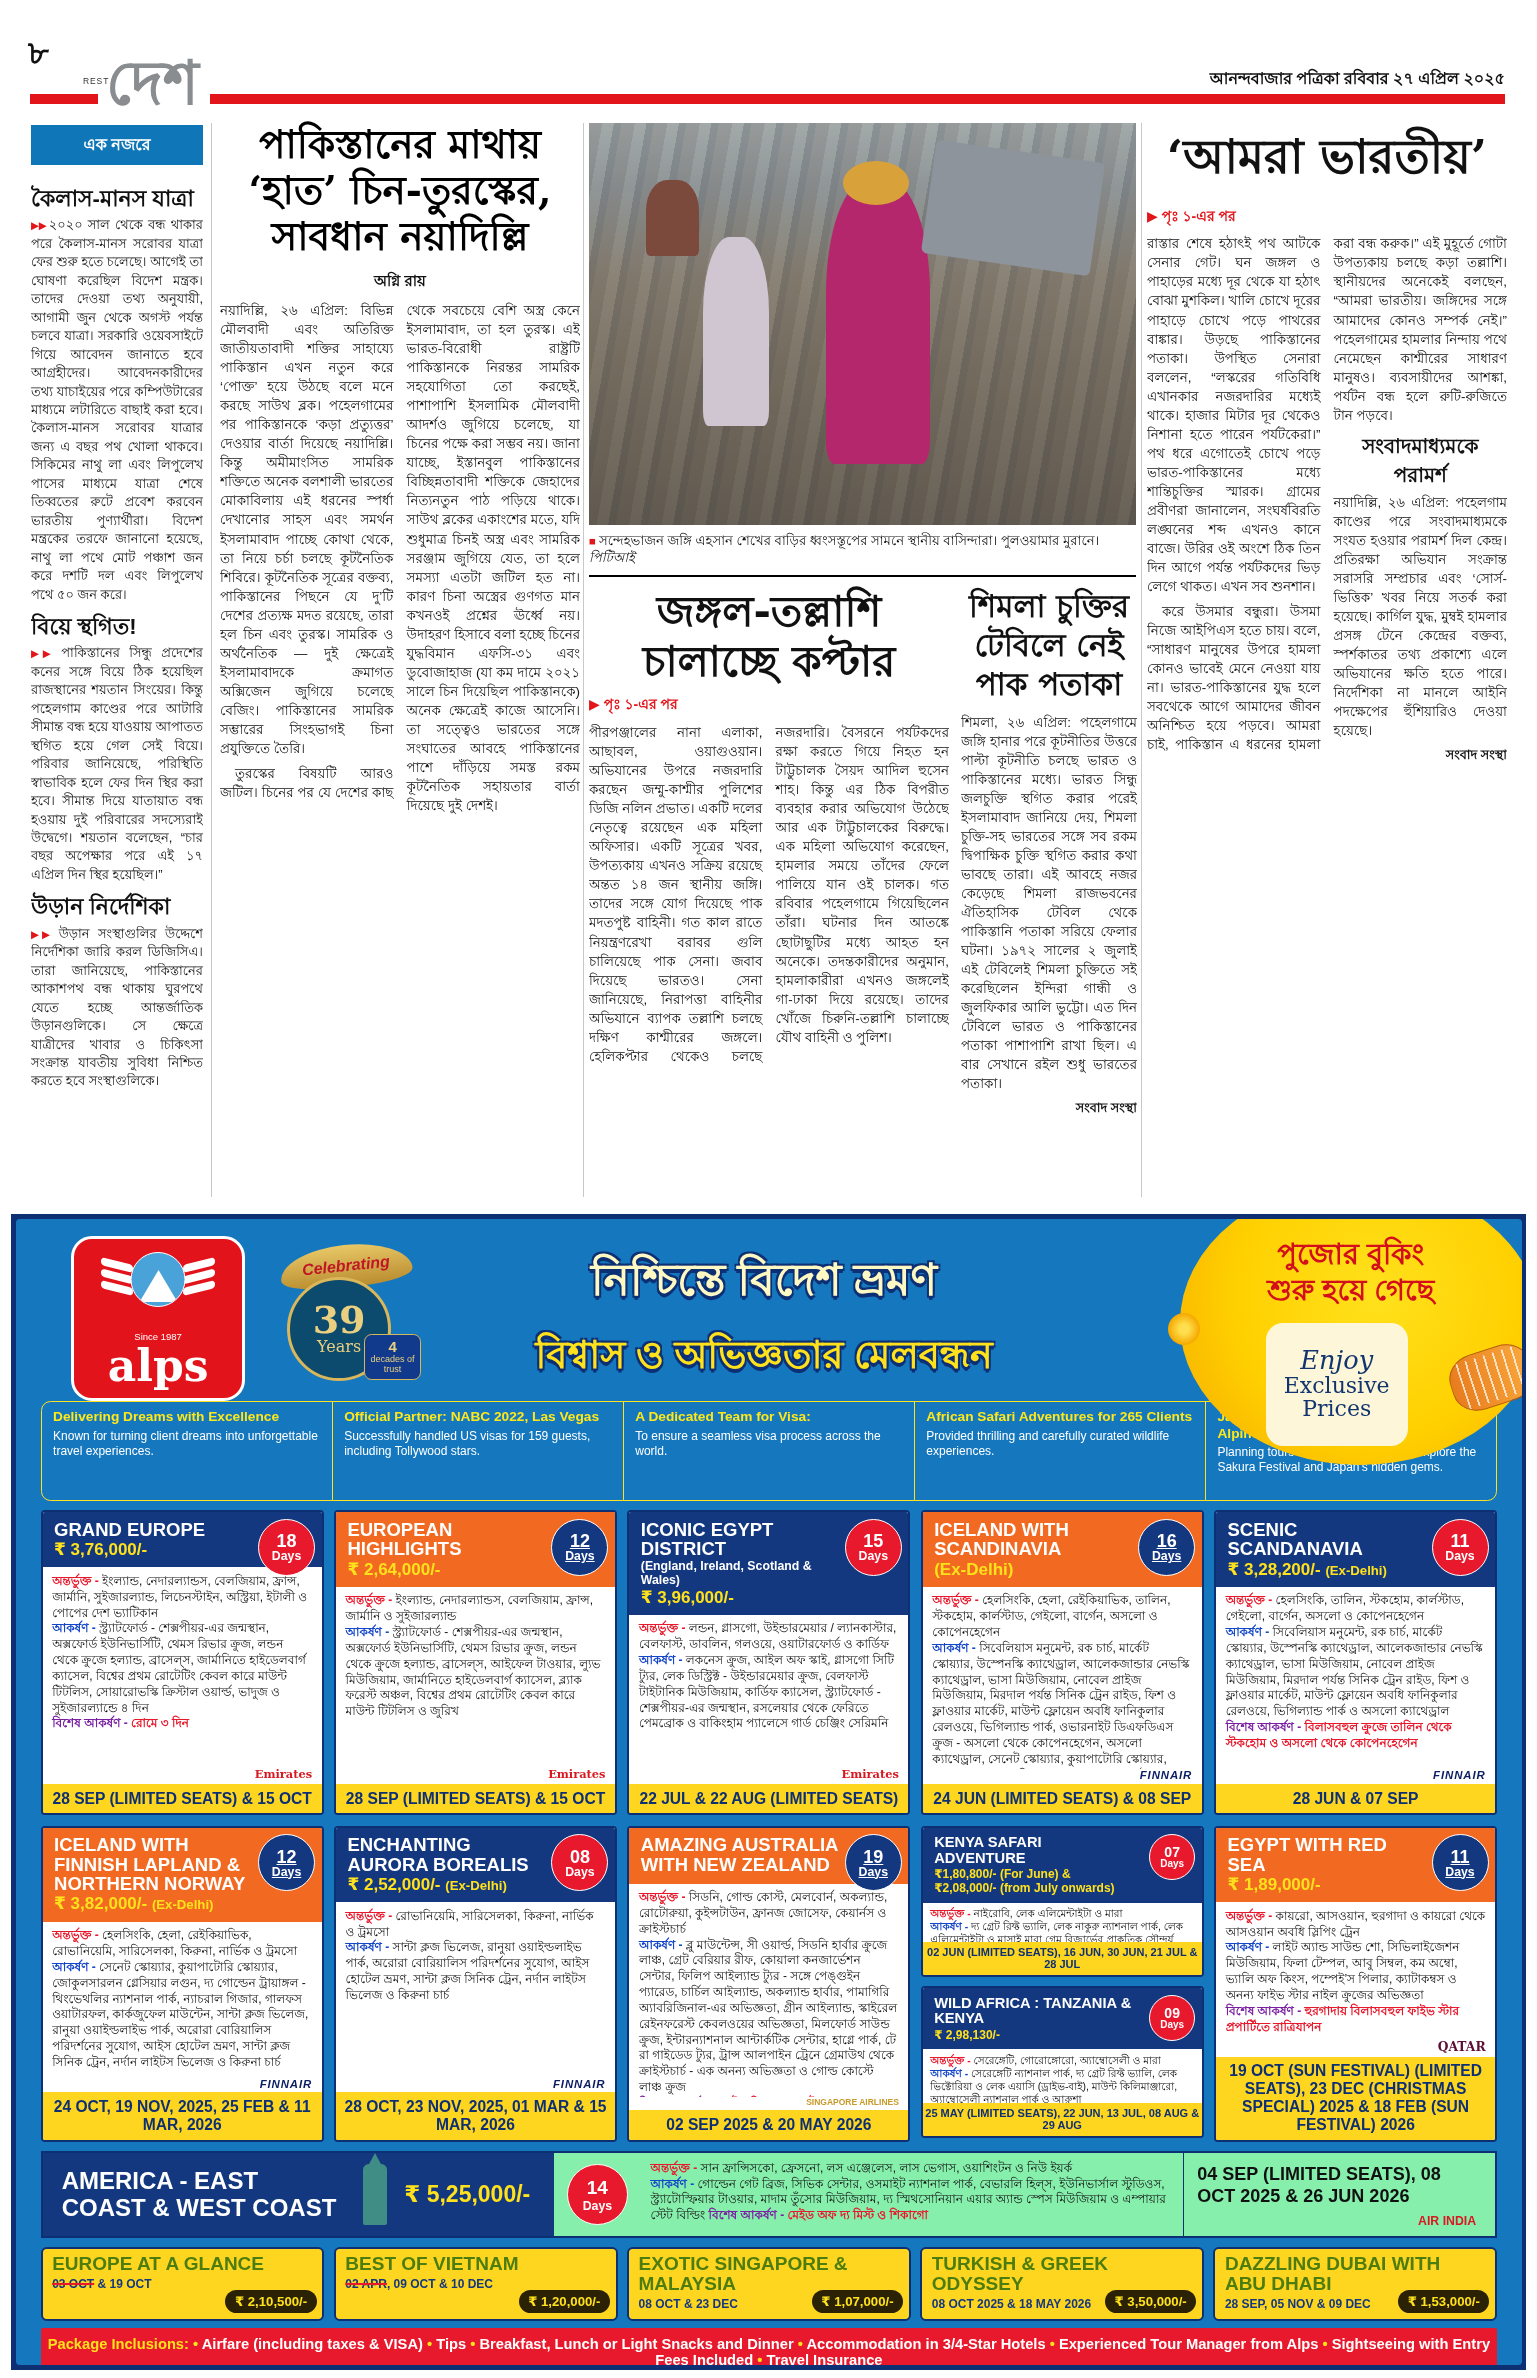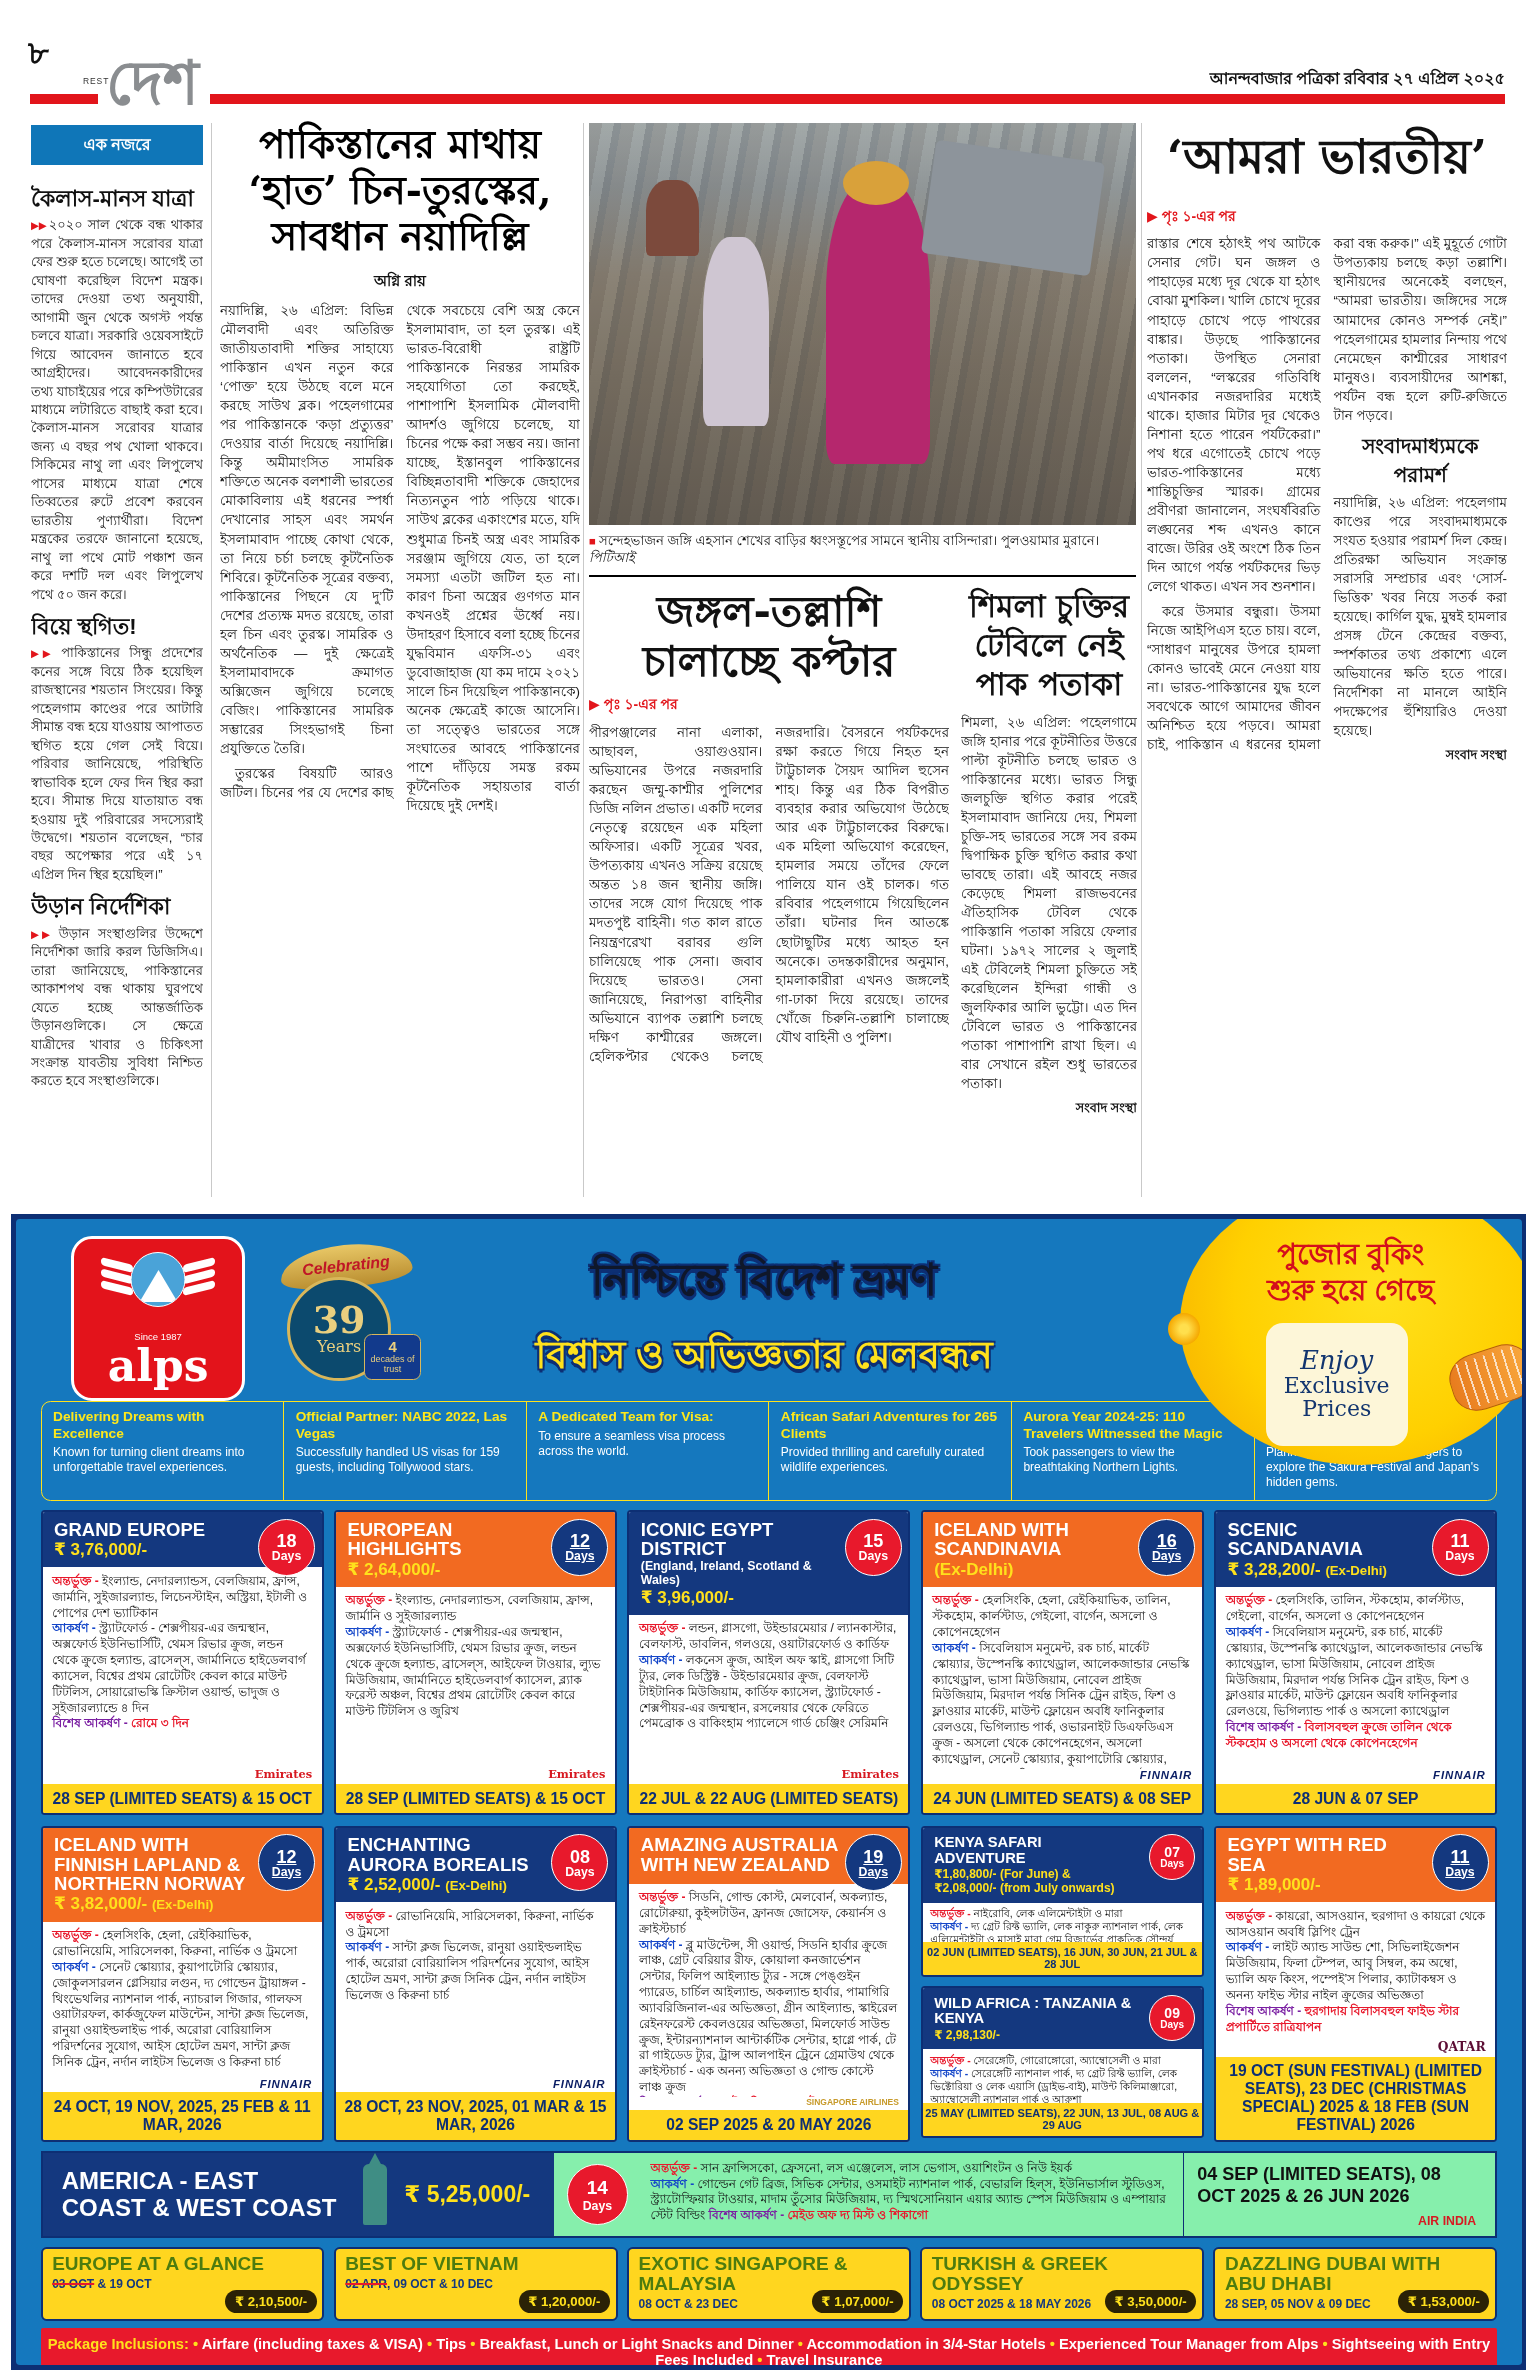--- a/index.html
+++ b/index.html
@@ -85,21 +85,21 @@
     border-radius:50% 50% 40% 40%/70% 70% 30% 30%;display:flex;align-items:center;justify-content:center;
     color:#c01626;font-style:italic;font-weight:bold;font-size:16px;transform:rotate(-6deg);}
   .badge .circ{position:absolute;left:17px;top:32px;width:98px;height:98px;border-radius:50%;
     background:#0c4a6e;border:3.8px solid #d9b75a;display:flex;flex-direction:column;align-items:center;justify-content:center;}
   .badge .n39{color:#e9cf7f;font-size:38px;font-weight:bold;line-height:.9;font-family:"DejaVu Serif",serif;}
   .badge .yrs{color:#e9cf7f;font-size:16px;font-family:"DejaVu Serif",serif;}
   .badge .dec{position:absolute;right:0;bottom:7.6px;width:55px;height:44px;background:#123a8c;border:1.9px solid #d9b75a;
     border-radius:7.6px;color:#e9cf7f;font-size:9px;text-align:center;display:flex;flex-direction:column;justify-content:center;}
   .badge .dec b{font-size:15px;line-height:1;}
   .slogan{position:absolute;left:445px;top:28px;width:606px;text-align:center;}
-  .slogan .l1{font-size:44px;font-weight:bold;color:#0f172a;
+  .slogan .l1{font-size:44px;font-weight:bold;color:#fef9c3;
     text-shadow:1.9px 1.9px 0 #0d2f74,-1.9px 1.9px 0 #0d2f74,1.9px -1.9px 0 #0d2f74,-1.9px -1.9px 0 #0d2f74,0 3.8px 0 #0d2f74;}
   .slogan .l2{font-size:38px;font-weight:bold;color:#ffe11c;margin-top:5.7px;
     text-shadow:1.9px 1.9px 0 #0d2f74,-1.9px 1.9px 0 #0d2f74,1.9px -1.9px 0 #0d2f74,-1.9px -1.9px 0 #0d2f74,0 3.8px 0 #0d2f74;}
   .pujo-wrap{position:absolute;right:-28px;top:-38px;width:397px;height:284px;}
   .pujo-circle{position:absolute;right:9.5px;top:0;width:360px;height:284px;border-radius:50%;
     background:radial-gradient(circle at 55% 40%,#ffe11c 0%,#ffd000 55%,#f5a800 100%);}
   .pujo-lines{position:absolute;right:57px;top:55px;width:284px;text-align:center;color:#d40f1c;font-weight:bold;font-size:29px;line-height:1.25;}
   .enjoy{position:absolute;right:142px;top:142px;width:142px;height:123px;background:#fdf6d8;border-radius:17px;
     display:flex;flex-direction:column;align-items:center;justify-content:center;color:#12356f;}
   .enjoy .e1{font-family:"DejaVu Serif",serif;font-style:italic;font-size:25.6px;line-height:1;}
@@ -330,24 +330,20 @@
     <div class="feature">
       <div class="ft">A Dedicated Team for Visa:</div>
       <div class="fb">To ensure a seamless visa process across the world.</div>
     </div>
 
     <div class="feature">
       <div class="ft">African Safari Adventures for 265 Clients</div>
       <div class="fb">Provided thrilling and carefully curated wildlife experiences.</div>
     </div>
 
-    <div class="feature">
-      <div class="ft">Aurora Year 2024-25: 110 Travelers Witnessed the Magic</div>
-      <div class="fb">Took passengers to view the breathtaking Northern Lights.</div>
-    </div>
 
     <div class="feature">
       <div class="ft">Japan Tours 2025: Cherry Blossoms &amp; Alpine Route</div>
       <div class="fb">Planning tours for 100 passengers to explore the Sakura Festival and Japan's hidden gems.</div>
     </div>
   </div>
 
   <div class="grid" id="grid-row1">
     <div class="tour">
       <div class="thead navy">

